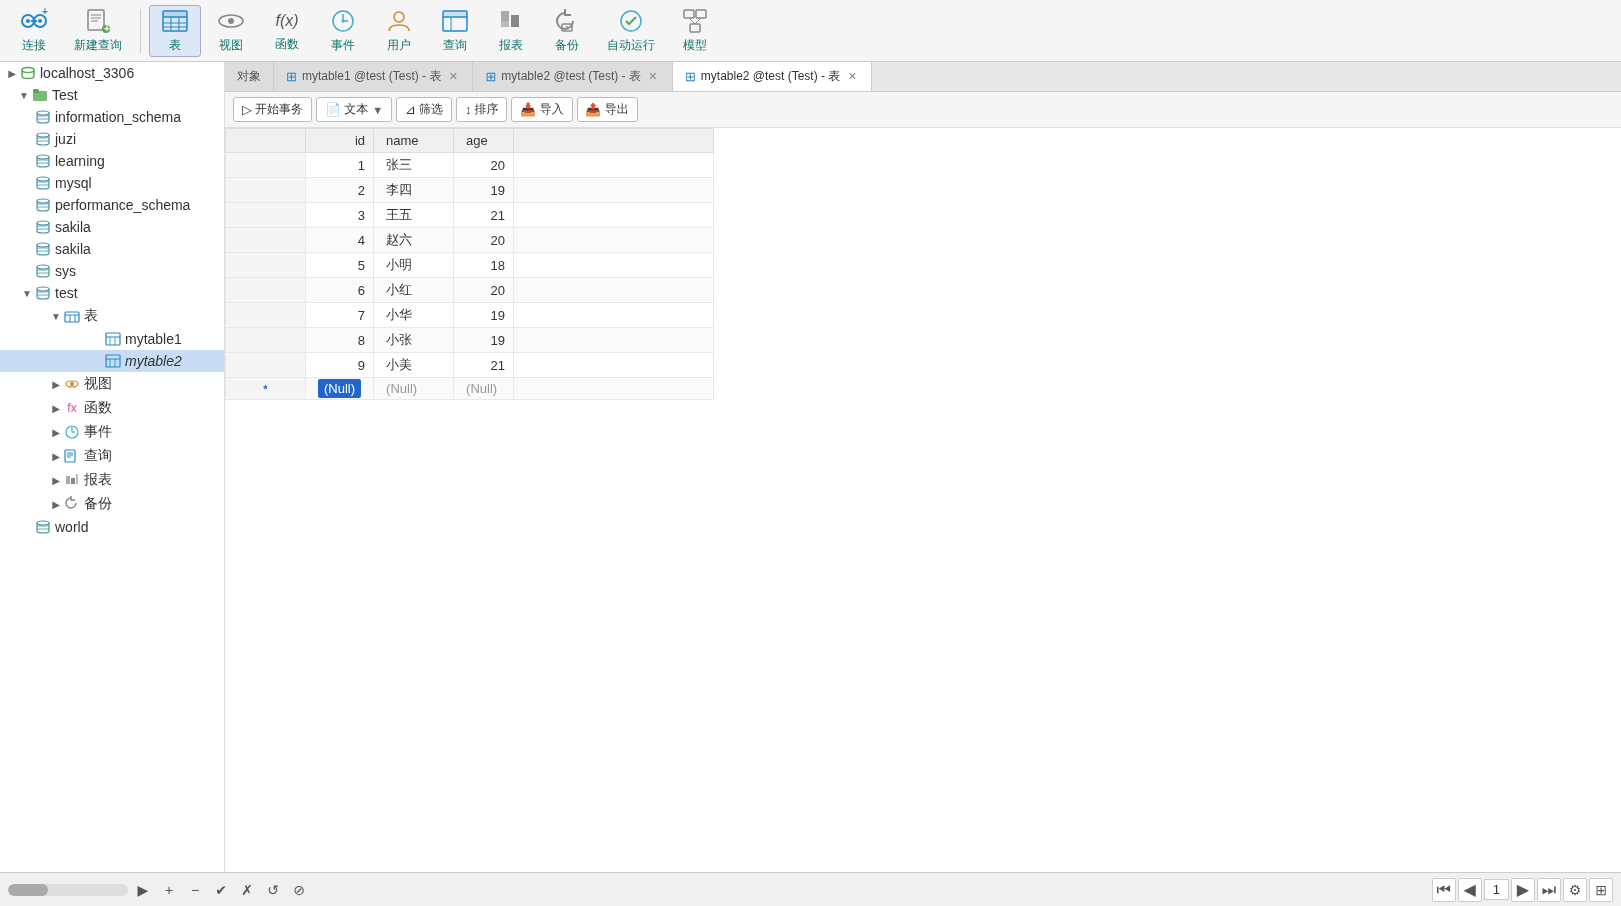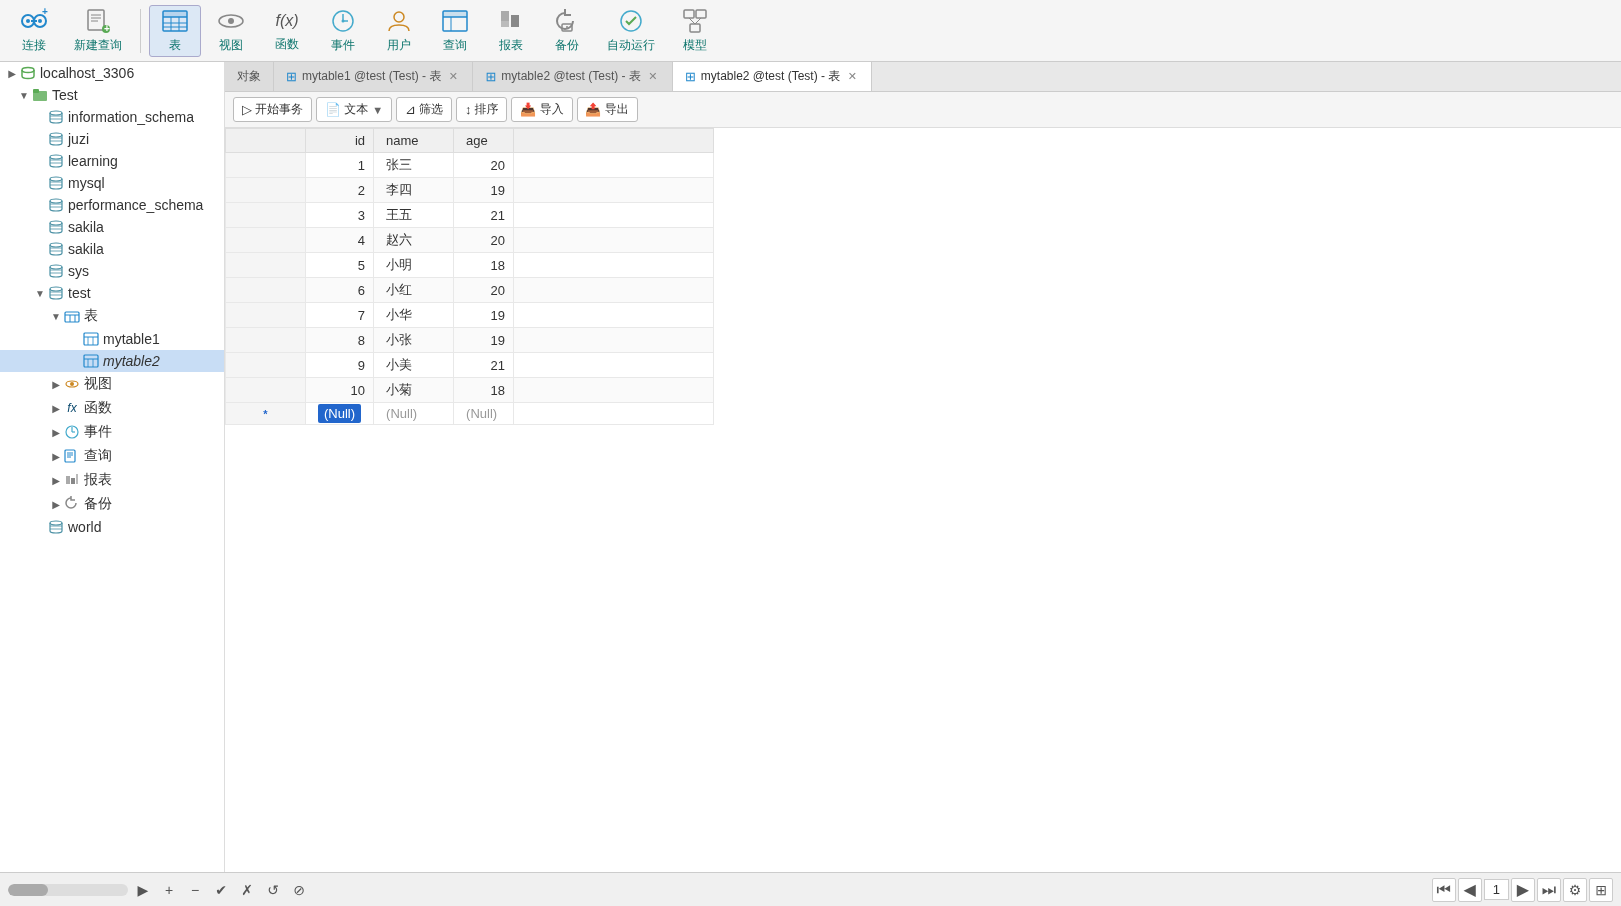--- a/index.html
+++ b/index.html
@@ -305,23 +305,23 @@
       align-items: center;
       justify-content: center;
       cursor: pointer;
       color: #555;
       font-size: 14px;
       border: 1px solid #ccc;
       border-radius: 2px;
       background: #fff;
     }
     .indent1 { padding-left: 16px; }
-    .indent2 { padding-left: 32px; text-align: center; }
+    .indent2 { padding-left: 19px; text-align: center; }
     .indent3 { padding-left: 48px; }
-    .indent4 { padding-left: 67px; }
+    .indent4 { padding-left: 89px; }
   </style>
 </head>
 <body>
 
 <div>
 
   <div class="toolbar">
 
     <div class="toolbar-item">
       <div class="toolbar-icon">
@@ -655,21 +655,21 @@
             <ellipse cx="8" cy="8" rx="6" ry="3" fill="none" stroke="#cc8822" stroke-width="1.2"></ellipse>
             <circle cx="8" cy="8" r="2" fill="#cc8822"></circle>
           </svg>
         </span>
         <span class="tree-label">视图</span>
       </div>
 
       <div class="tree-item indent3">
         <span class="tree-toggle">▶</span>
         <span class="tree-icon">
-          <span style="font-size:12px;font-style:italic;color:#0c4a6e">fx</span>
+          <span style="font-size:12px;color:#ec4899">fx</span>
         </span>
         <span class="tree-label">函数</span>
       </div>
 
       <div class="tree-item indent3">
         <span class="tree-toggle">▶</span>
         <span class="tree-icon">
           <svg width="16" height="16" viewBox="0 0 16 16">
             <circle cx="8" cy="8" r="6" fill="none" stroke="#44aacc" stroke-width="1.2"></circle>
             <line x1="8" y1="8" x2="8" y2="3" stroke="#44aacc" stroke-width="1.2"></line>
@@ -848,27 +848,20 @@
     <td class="num">19</td>
     <td></td>
   </tr>
               <tr>
     <td class="row-marker"></td>
     <td class="num">9</td>
     <td>小美</td>
     <td class="num">21</td>
     <td></td>
   </tr>
-              <tr>
-    <td class="row-marker"></td>
-    <td class="num">10</td>
-    <td>小菊</td>
-    <td class="num">18</td>
-    <td></td>
-  </tr>
               <tr class="new-row">
   <td class="row-marker" style="color:#2266cc;font-weight:bold">*</td>
   <td><span class="null-selected">(Null)</span></td>
   <td class="null-cell">(Null)</td>
   <td class="null-cell">(Null)</td>
   <td></td>
 </tr>
             </tbody>
         </table>
       </div>

